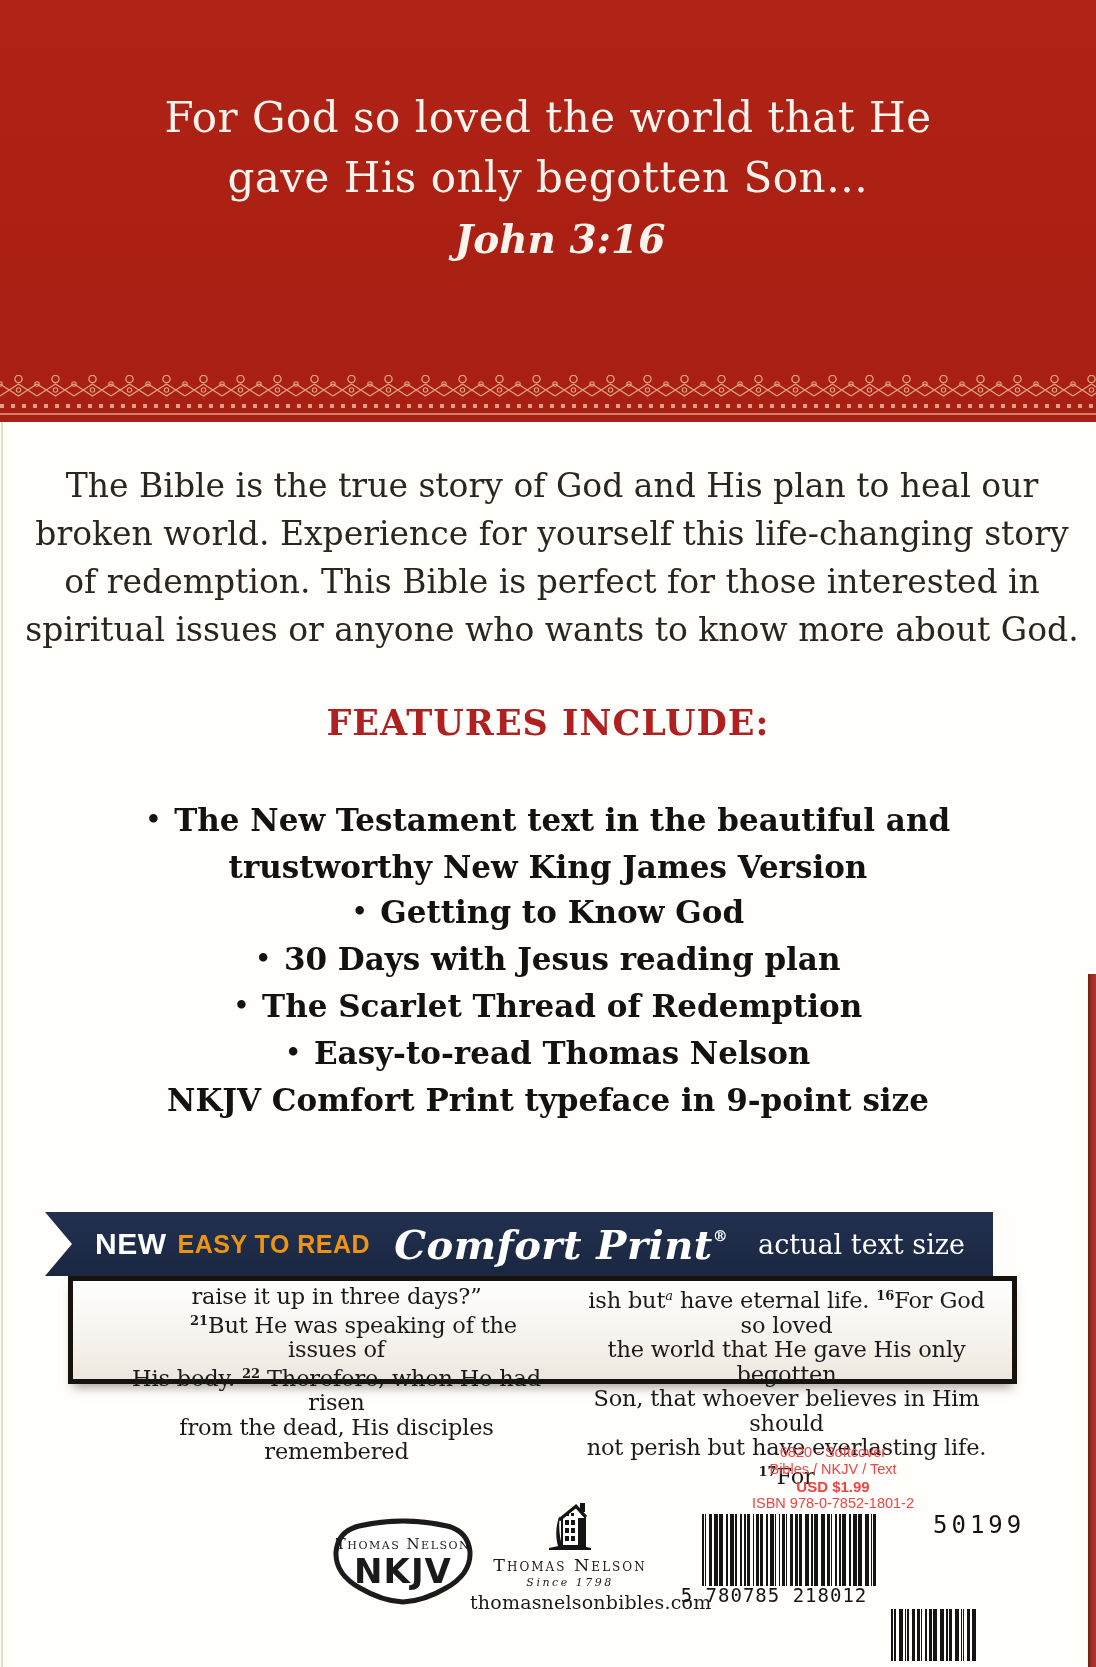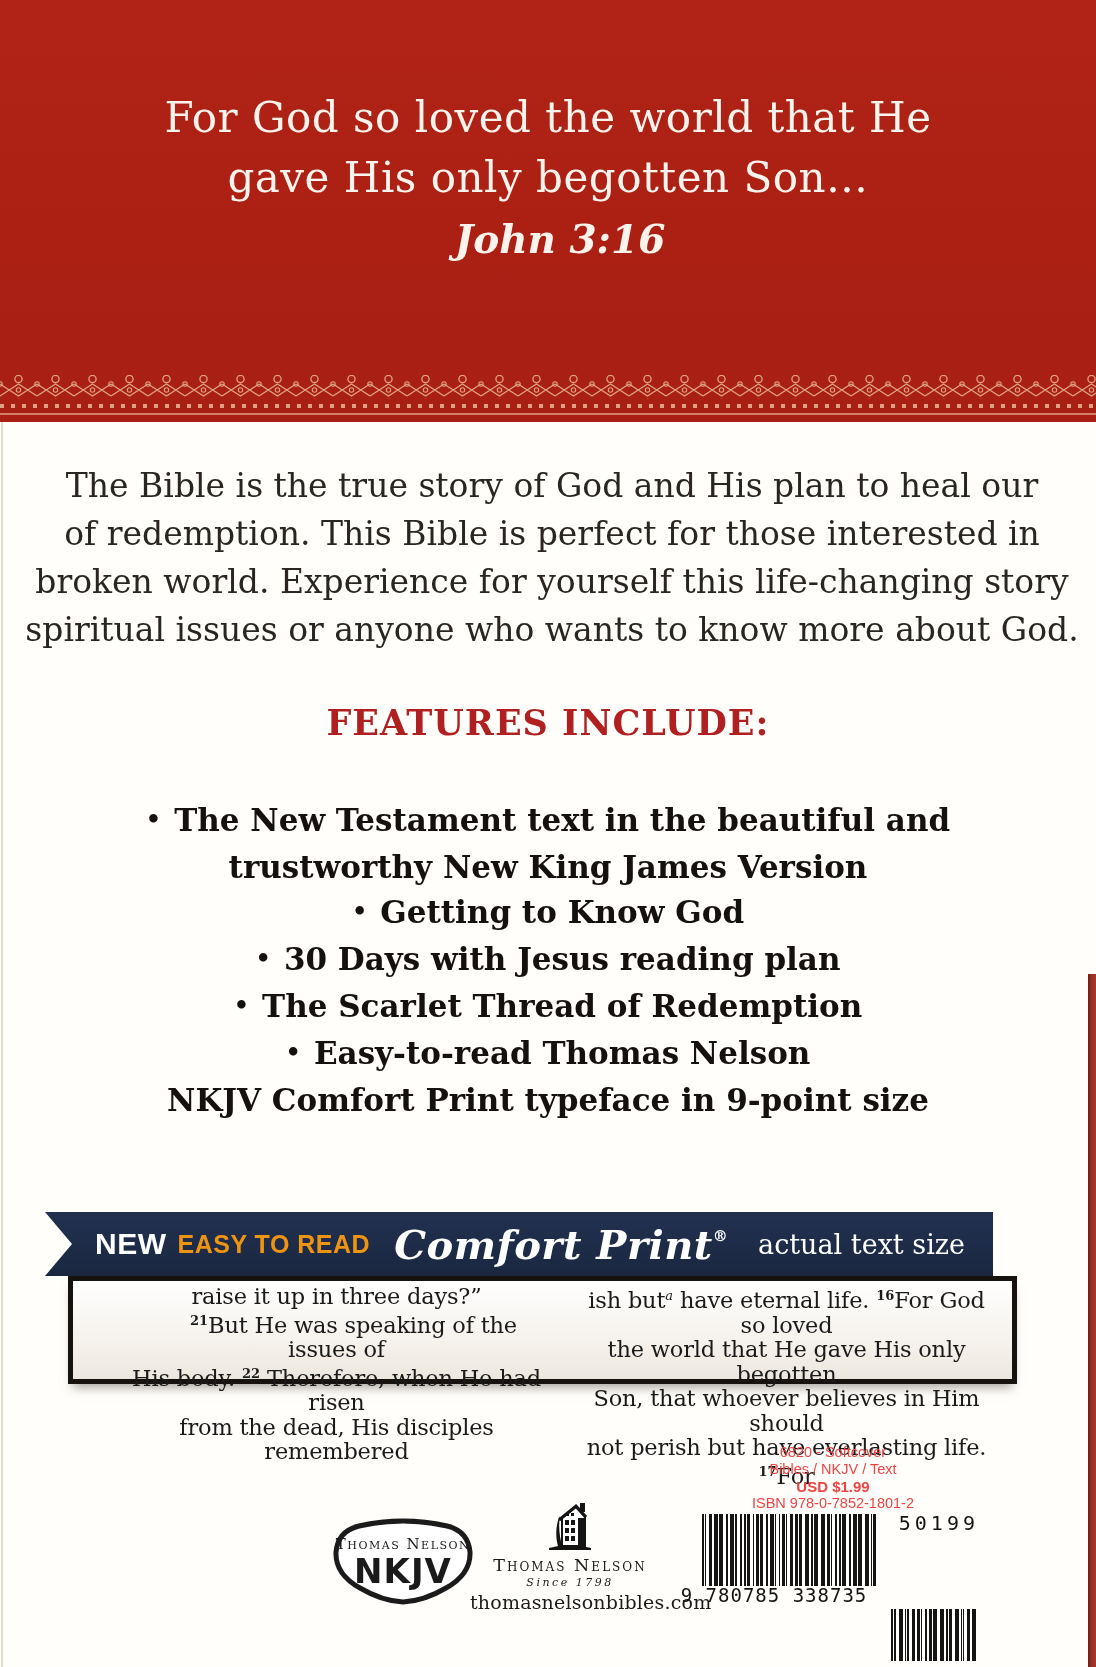--- a/index.html
+++ b/index.html
@@ -110,22 +110,22 @@
   }
   .product-info .price{font-weight:bold;font-size:15px;}
   .barcode-main{position:absolute;left:702px;top:1514px;width:174px;height:72px;}
   .barcode-supp{position:absolute;left:891px;top:1537px;width:86px;height:52px;}
   .barcode{position:relative;overflow:hidden;}
   .barcode-digits{
     position:absolute;left:668px;top:1584px;width:212px;text-align:center;
     font-family:"DejaVu Sans Mono",monospace;font-size:19px;color:#141414;letter-spacing:1px;
   }
   .supp-digits{
-    position:absolute;left:889px;top:1511px;width:90px;text-align:right;
-    font-family:"DejaVu Sans Mono",monospace;font-size:20px;color:#141414;letter-spacing:4px;
+    position:absolute;left:933px;top:1511px;width:90px;text-align:center;
+    font-family:"DejaVu Sans Mono",monospace;font-size:24px;color:#141414;letter-spacing:4px;
   }
   
   .edge-strip{
     position:absolute;left:1088px;top:974px;width:8px;height:693px;
     background:linear-gradient(90deg,#6e1d12 0%,#9c3121 45%,#a4382a 100%);
   }
   .scan-edge-left{
     position:absolute;left:1px;top:422px;width:2px;height:1245px;
     background:#e2d2bd;opacity:.8;
   }
@@ -152,22 +152,22 @@
         </pattern>
       </defs>
       <rect x="0" y="1" width="1096" height="24" fill="url(#garland)"></rect>
       <line x1="0" y1="32" x2="1096" y2="32" stroke="#dfa183" stroke-width="4" stroke-dasharray="4 7"></line>
       <line x1="0" y1="40" x2="1096" y2="40" stroke="#dfa183" stroke-width="1.3"></line>
     </svg>
   </div>
 
   <div class="intro">
       <div>The Bible is the true story of God and His plan to heal our</div>
+      <div>broken world. Experience for yourself this life-changing story</div>
       <div>of redemption. This Bible is perfect for those interested in</div>
-      <div>broken world. Experience for yourself this life-changing story</div>
       <div>spiritual issues or anyone who wants to know more about God.</div>
     </div>
 
   <div class="features-heading">FEATURES INCLUDE:</div>
   <div class="features-list">
       <div class="feature-line"><span class="bullet">•</span><span>The New Testament text in the beautiful and</span></div>
       <div class="feature-line"><span>trustworthy New King James Version</span></div>
       <div class="feature-line"><span class="bullet">•</span><span>Getting to Know God</span></div>
       <div class="feature-line"><span class="bullet">•</span><span>30 Days with Jesus reading plan</span></div>
       <div class="feature-line"><span class="bullet">•</span><span>The Scarlet Thread of Redemption</span></div>
@@ -289,18 +289,18 @@
       <div style="position: absolute; top: 0px; bottom: 0px; left: 42px; width: 4px; background: rgb(20, 20, 20);"></div>
       <div style="position: absolute; top: 0px; bottom: 0px; left: 49px; width: 4px; background: rgb(20, 20, 20);"></div>
       <div style="position: absolute; top: 0px; bottom: 0px; left: 55px; width: 2px; background: rgb(20, 20, 20);"></div>
       <div style="position: absolute; top: 0px; bottom: 0px; left: 58px; width: 3px; background: rgb(20, 20, 20);"></div>
       <div style="position: absolute; top: 0px; bottom: 0px; left: 64px; width: 4px; background: rgb(20, 20, 20);"></div>
       <div style="position: absolute; top: 0px; bottom: 0px; left: 70px; width: 1px; background: rgb(20, 20, 20);"></div>
       <div style="position: absolute; top: 0px; bottom: 0px; left: 72px; width: 1px; background: rgb(20, 20, 20);"></div>
       <div style="position: absolute; top: 0px; bottom: 0px; left: 76px; width: 3px; background: rgb(20, 20, 20);"></div>
       <div style="position: absolute; top: 0px; bottom: 0px; left: 81px; width: 4px; background: rgb(20, 20, 20);"></div>
     </div>
-  <div class="barcode-digits">9 780785 338735</div>
+  <div class="barcode-digits">5 780785 218012</div>
   <div class="supp-digits">50199</div>
 
   <div class="edge-strip"></div>
   <div class="scan-edge-left"></div>
 </div>
 
 </body></html>

